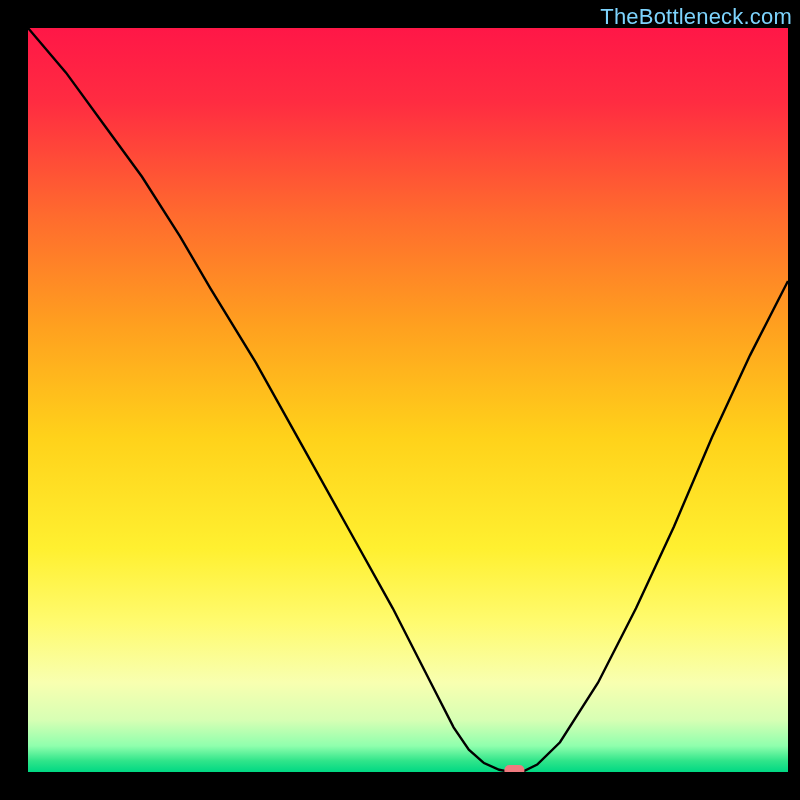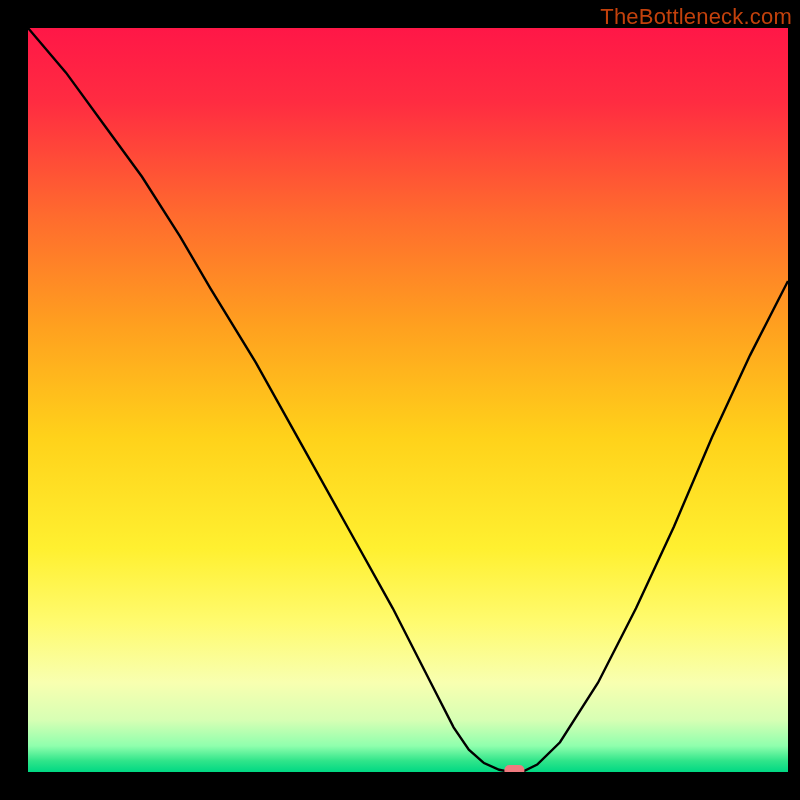--- a/index.html
+++ b/index.html
@@ -8,21 +8,21 @@
     width: 800px;
     height: 800px;
     background: #000;
     font-family: Arial, Helvetica, sans-serif;
     position: relative;
   }
   .watermark {
     position: absolute;
     top: 4px;
     right: 8px;
-    color: #c2410c;
+    color: #7dd3fc;
     font-size: 22px;
     font-weight: 500;
     letter-spacing: 0.2px;
     z-index: 10;
   }
   .plot-frame {
     position: absolute;
     
     left: 28px;
     right: 12px;

